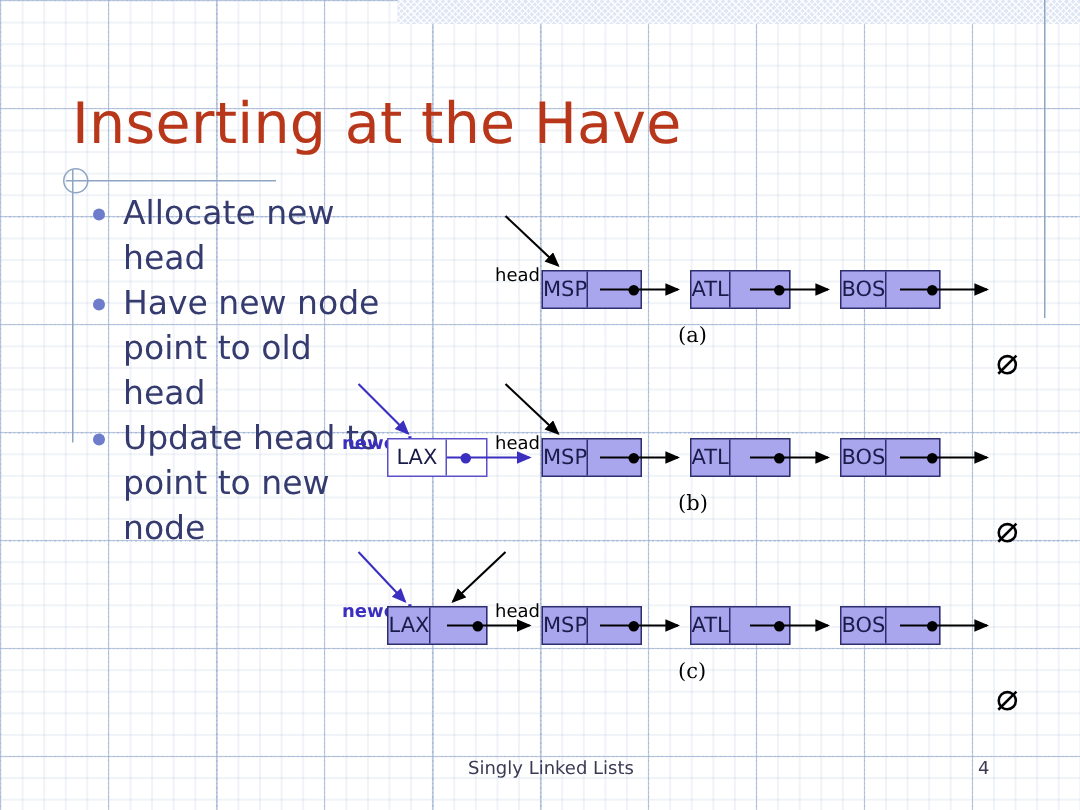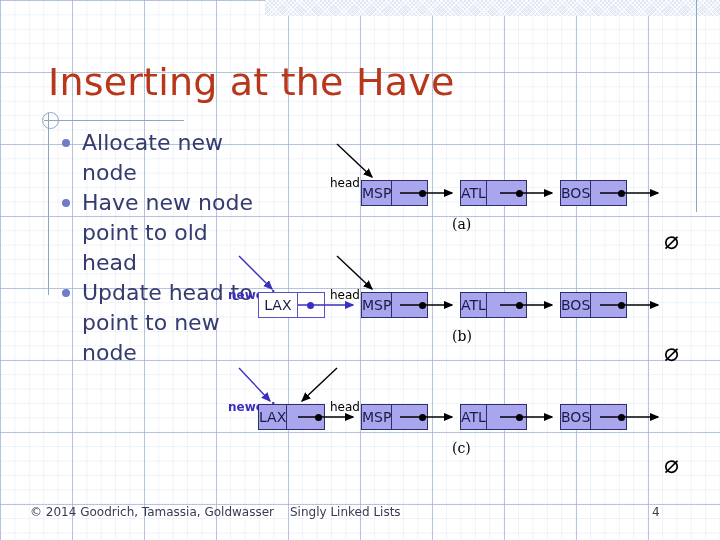--- a/index.html
+++ b/index.html
@@ -126,40 +126,40 @@
     position:absolute; font-family:"DejaVu Serif", serif;
     font-size:14px; color:#000; white-space:nowrap;
   }
   svg.ovl{ position:absolute; left:0; top:0; width:720px; height:540px; pointer-events:none; overflow:visible;}
   
   #footer{
     position:absolute; left:0; top:505px; width:720px; height:20px;
     font-size:12px; color:#3a3a55;
   }
   #footer .copy{ position:absolute; left:30px; top:0; white-space:nowrap; }
-  #footer .subj{ position:absolute; left:290px; top:0; white-space:nowrap; }
+  #footer .subj{ position:absolute; left:312px; top:0; white-space:nowrap; }
   #footer .pg{ position:absolute; left:652px; top:0; white-space:nowrap; }
 </style>
 </head>
 <body>
 
 <div id="slide">
   <div id="gridfine"></div>
   <div id="topband"></div>
   <div id="rightrule"></div>
 
   <div id="title">Inserting at the Have</div>
   <div id="underline"></div>
   <div id="vrule"></div>
   <div id="deco-circle"></div>
 
   <ul class="bullets">
     <li>
       <span class="dot"></span>
-      <span>Allocate new node</span>
+      <span>Allocate new head</span>
     </li>
     <li>
       <span class="dot"></span>
       <span>Have new node point to old head</span>
     </li>
     <li>
       <span class="dot"></span>
       <span>Update head to point to new node</span>
     </li>
   </ul>
@@ -280,17 +280,16 @@
     <line x1="298" y1="417" x2="353" y2="417" stroke="#000" stroke-width="1.4" marker-end="url(#ahk)"></line>
     <line x1="400" y1="417" x2="452" y2="417" stroke="#000" stroke-width="1.4" marker-end="url(#ahk)"></line>
     <line x1="500" y1="417" x2="552" y2="417" stroke="#000" stroke-width="1.4" marker-end="url(#ahk)"></line>
     <line x1="600" y1="417" x2="658" y2="417" stroke="#000" stroke-width="1.4" marker-end="url(#ahk)"></line>
 
     <line x1="239" y1="368" x2="270" y2="401" stroke="#3b2fc0" stroke-width="1.4" marker-end="url(#ahp)"></line>
     <line x1="337" y1="368" x2="302" y2="401" stroke="#000" stroke-width="1.4" marker-end="url(#ahk)"></line>
   </svg>
 
   <div id="footer">
-    <span class="copy">© 2014 Goodrich, Tamassia, Goldwasser</span>
     <span class="subj">Singly Linked Lists</span>
     <span class="pg">4</span>
   </div>
 </div>
 
 </body></html>

